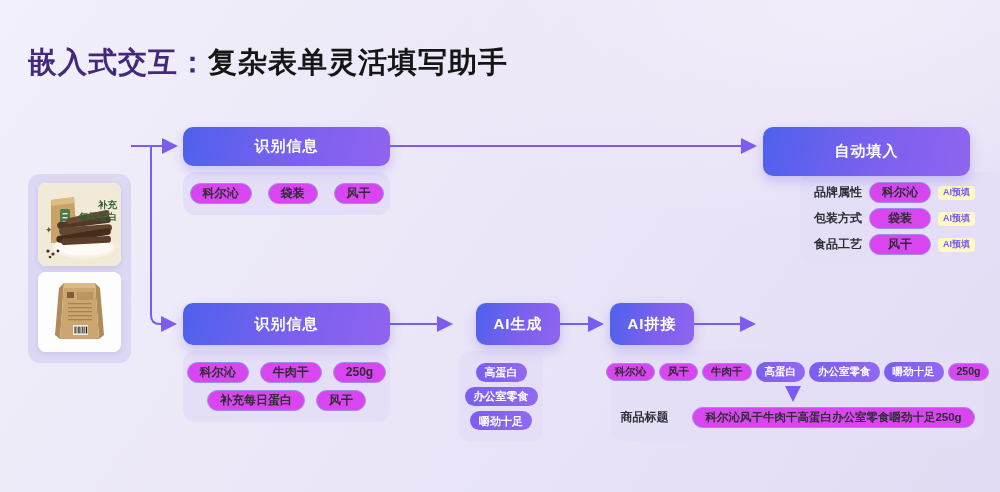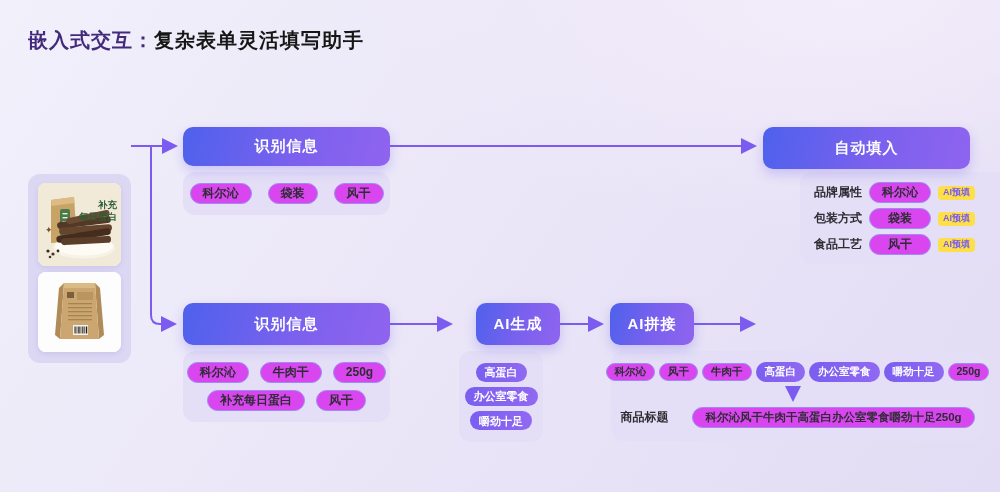--- a/index.html
+++ b/index.html
@@ -7,22 +7,22 @@
   body { font-family:"Liberation Sans","DejaVu Sans",sans-serif; }
 
   .stage {
     position:relative; width:1000px; height:492px; overflow:hidden;
     background:
       radial-gradient(900px 420px at 85% 0%, #f3ecfa 0%, rgba(243,236,250,0) 55%),
       linear-gradient(125deg,#f2f0fb 0%, #ebe7f8 45%, #e2dcf4 100%);
   }
 
   .title {
-    position:absolute; left:28px; top:27px;
-    font-size:20px; font-weight:900; letter-spacing:1px; color:#161616;
+    position:absolute; left:28px; top:43px;
+    font-size:29px; font-weight:900; letter-spacing:1px; color:#161616;
     white-space:nowrap;
   }
   .title .hl { color:#43297a; }
 
   .btn {
     position:absolute; display:flex; align-items:center; justify-content:center;
     background:linear-gradient(105deg,#4e61ec 0%, #7b61ee 55%, #8f64ef 100%);
     color:#fff; font-weight:700; font-size:15px; letter-spacing:1px;
     border-radius:10px; box-shadow:0 5px 12px rgba(100,80,235,.25);
     z-index:3; cursor:pointer; white-space:nowrap;
@@ -56,21 +56,21 @@
   .tagrow { display:flex; align-items:center; justify-content:center; }
 
   .panel-tags-top { left:183px; top:172px; width:207px; height:43px; }
   .panel-tags-top .tagrow { height:100%; gap:16px; }
 
   .panel-autofill { left:800px; top:172px; width:207px; height:92px; padding:11px 0 0 14px; }
   .field-row { display:flex; align-items:center; gap:7px; height:19px; margin-bottom:7px; }
   .field-label { font-size:12px; font-weight:800; color:#2d2d33; white-space:nowrap; }
   .field-chip { width:62px; padding:3px 0; font-size:12px; }
   .badge {
-    background:#fde047; color:#7a5af0; font-size:9px; font-weight:700;
+    background:#fef9c3; color:#7a5af0; font-size:9px; font-weight:700;
     border-radius:4px; padding:2.5px 5px; white-space:nowrap; line-height:1;
   }
 
   .panel-tags-bottom { left:183px; top:351px; width:207px; height:71px;
     display:flex; flex-direction:column; justify-content:center; gap:7px; }
   .panel-tags-bottom .tagrow { gap:11px; }
 
   .panel-generated { left:459px; top:351px; width:84px; height:91px;
     display:flex; flex-direction:column; align-items:center; justify-content:center; gap:5px; }
   .gen-chip { font-size:11px; padding:3.5px 9px; }
@@ -158,21 +158,21 @@
   <div class="btn" style="left:183px;top:127px;width:207px;height:39px;">识别信息</div>
 
   <div class="panel panel-tags-top">
     <div class="tagrow">
       <span class="chip">科尔沁</span>
       <span class="chip">袋装</span>
       <span class="chip">风干</span>
     </div>
   </div>
 
-  <div class="btn" style="left:763px;top:127px;width:207px;height:42px;">自动填入</div>
+  <div class="btn" style="left:763px;top:127px;width:207px;height:49px;">自动填入</div>
 
   <div class="panel panel-autofill">
     <div class="field-row">
       <span class="field-label">品牌属性</span>
       <span class="chip field-chip">科尔沁</span>
       <span class="badge">AI预填</span>
     </div>
     <div class="field-row">
       <span class="field-label">包装方式</span>
       <span class="chip field-chip">袋装</span>

